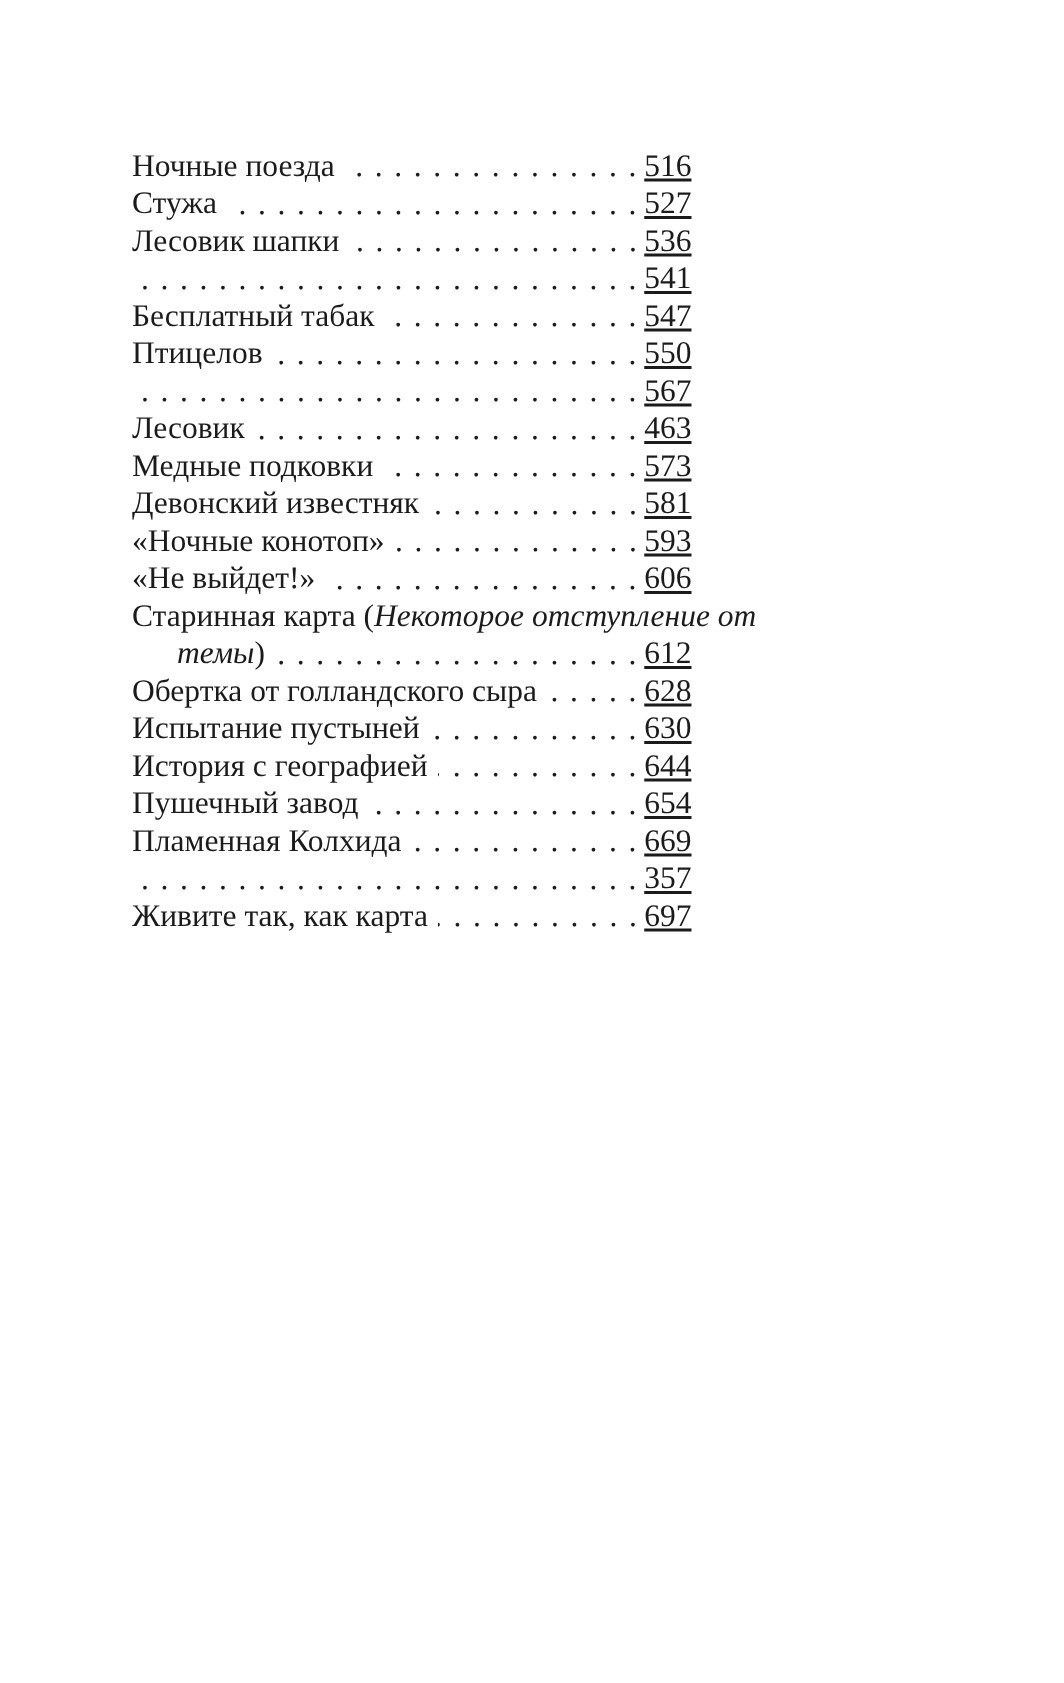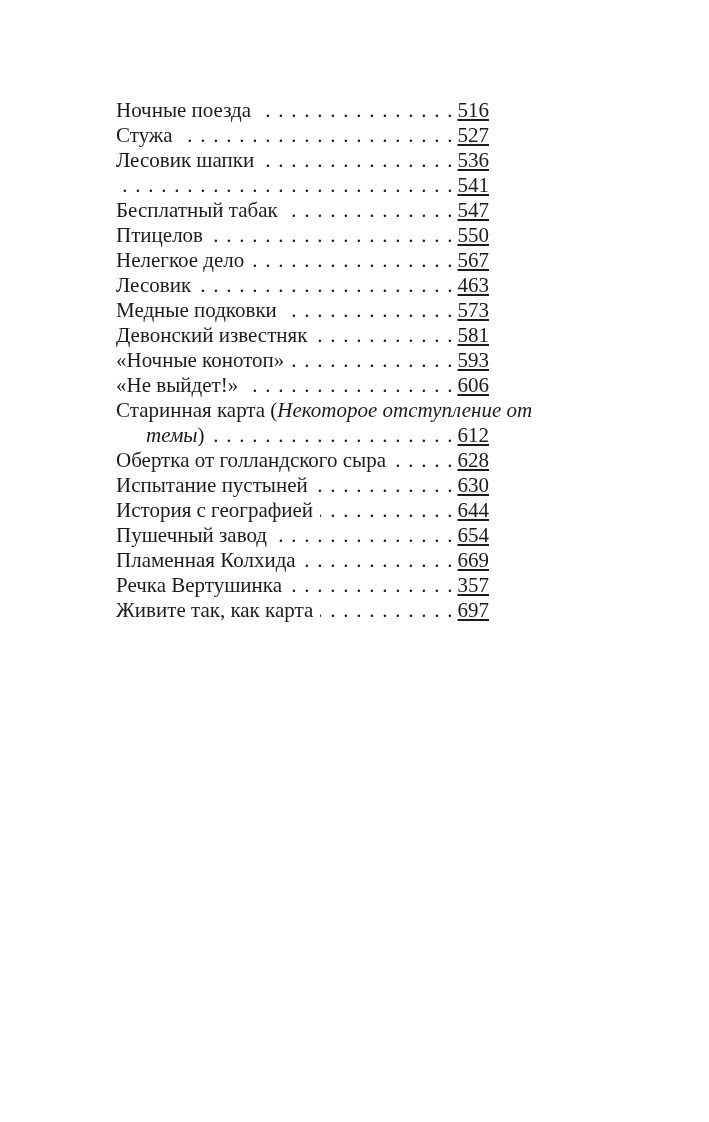--- a/index.html
+++ b/index.html
@@ -5,21 +5,20 @@
   html,body{margin:0;padding:0;}
   body{background:#ffffff;}
   .page{
     position:relative;
     width:572px;height:1122px;
     background:var(--bg,#ffffff);
     color:var(--text,#1b1b1b);
     font-family:"Liberation Serif","DejaVu Serif",serif;
     font-size:21px;line-height:25px;
     overflow:hidden;
-    margin-left:28px;
   }
   .toc{
     position:absolute;
     left:88px;right:111px;top:98px;
   }
   .row{display:flex;align-items:baseline;}
   .row.indent{padding-left:30px;}
   .title{white-space:nowrap;}
   .it{font-style:italic;}
   .leader{
@@ -61,21 +60,20 @@
         <span class="title">Бесплатный табак</span>
         <span class="leader">. . . . . . . . . . . . . . . . . . . . . . . . . . . . . . . . . . . . . . . . . . . . . . . . . . . . . . . . . . . .</span>
         <span class="pg">547</span>
       </div>
       <div class="row">
         <span class="title">Птицелов</span>
         <span class="leader">. . . . . . . . . . . . . . . . . . . . . . . . . . . . . . . . . . . . . . . . . . . . . . . . . . . . . . . . . . . .</span>
         <span class="pg">550</span>
       </div>
       <div class="row">
-        <span class="title">Нелегкое дело</span>
         <span class="leader">. . . . . . . . . . . . . . . . . . . . . . . . . . . . . . . . . . . . . . . . . . . . . . . . . . . . . . . . . . . .</span>
         <span class="pg">567</span>
       </div>
       <div class="row">
         <span class="title">Лесовик</span>
         <span class="leader">. . . . . . . . . . . . . . . . . . . . . . . . . . . . . . . . . . . . . . . . . . . . . . . . . . . . . . . . . . . .</span>
         <span class="pg">463</span>
       </div>
       <div class="row">
         <span class="title">Медные подковки</span>
@@ -124,21 +122,20 @@
         <span class="title">Пушечный завод</span>
         <span class="leader">. . . . . . . . . . . . . . . . . . . . . . . . . . . . . . . . . . . . . . . . . . . . . . . . . . . . . . . . . . . .</span>
         <span class="pg">654</span>
       </div>
       <div class="row">
         <span class="title">Пламенная Колхида</span>
         <span class="leader">. . . . . . . . . . . . . . . . . . . . . . . . . . . . . . . . . . . . . . . . . . . . . . . . . . . . . . . . . . . .</span>
         <span class="pg">669</span>
       </div>
       <div class="row">
-        <span class="title">Речка Вертушинка</span>
         <span class="leader">. . . . . . . . . . . . . . . . . . . . . . . . . . . . . . . . . . . . . . . . . . . . . . . . . . . . . . . . . . . .</span>
         <span class="pg">357</span>
       </div>
       <div class="row">
         <span class="title">Живите так, как карта</span>
         <span class="leader">. . . . . . . . . . . . . . . . . . . . . . . . . . . . . . . . . . . . . . . . . . . . . . . . . . . . . . . . . . . .</span>
         <span class="pg">697</span>
       </div>
     </div>
 </div>

